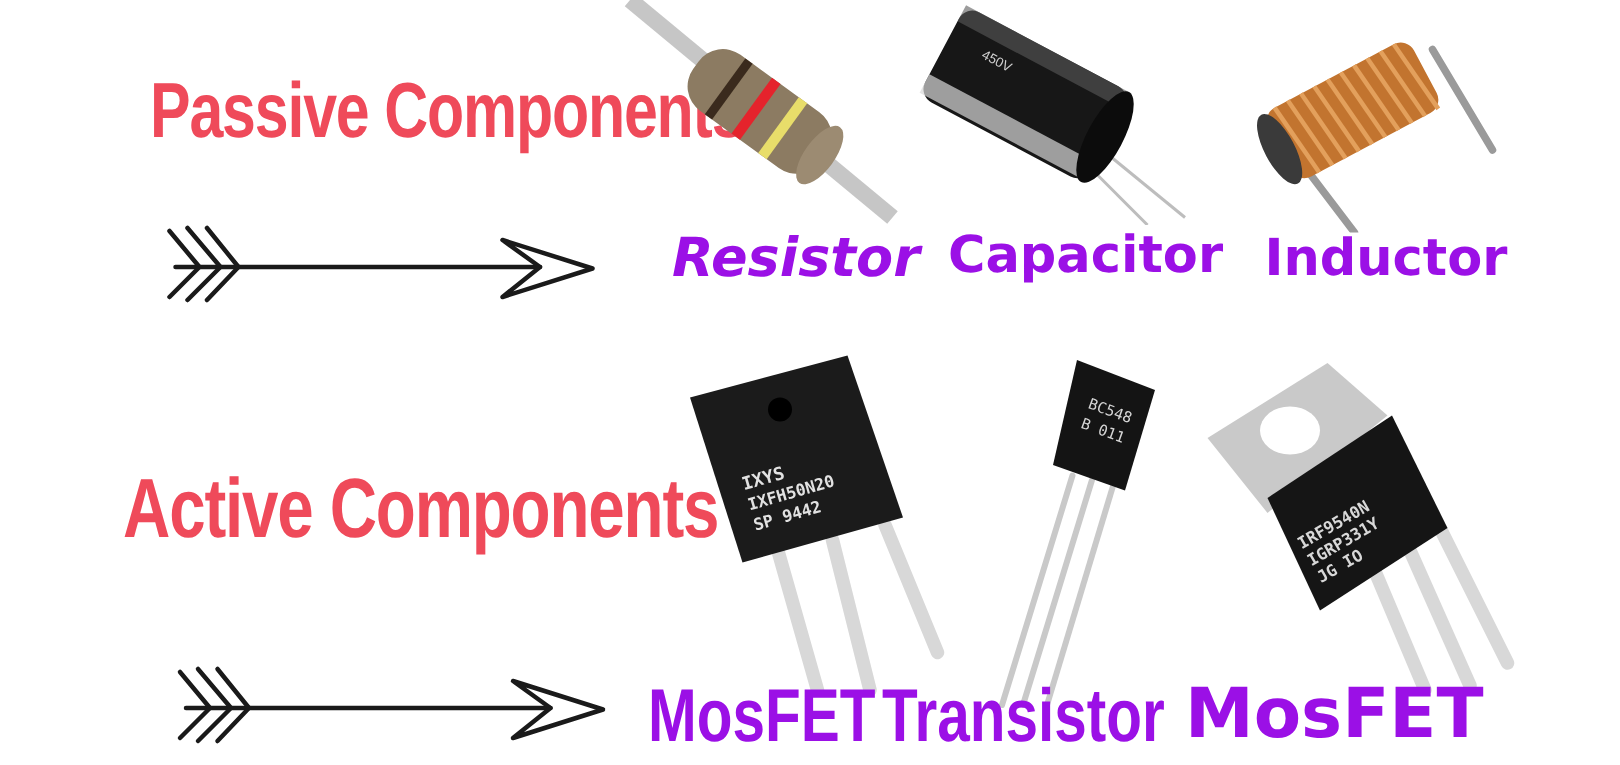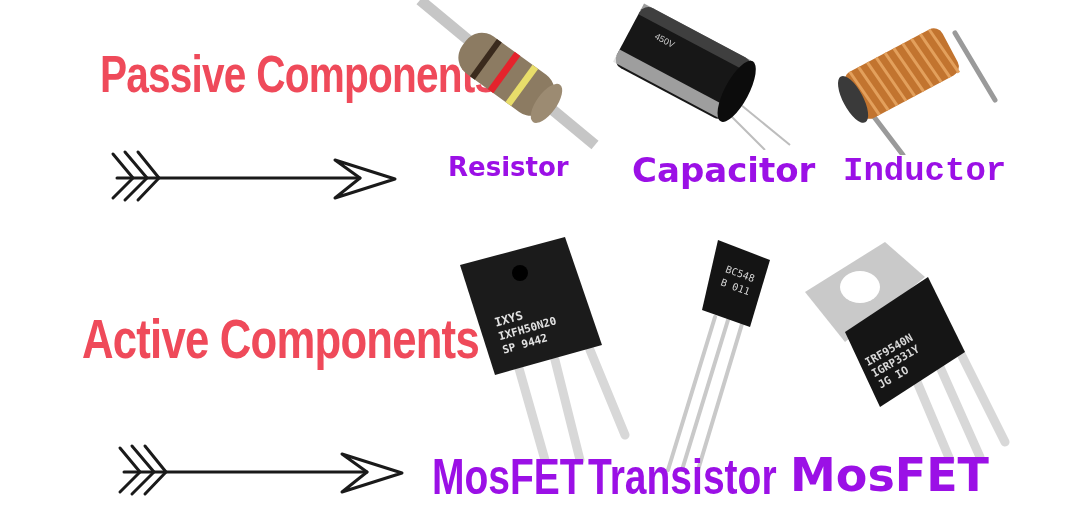--- a/index.html
+++ b/index.html
@@ -66,23 +66,23 @@
         <line x1="78" y1="40" x2="84" y2="92"></line>
       <line x1="88" y1="40" x2="94" y2="92"></line>
         <line x1="98" y1="40" x2="104" y2="92"></line>
       <line x1="108" y1="40" x2="114" y2="92"></line>
         <line x1="118" y1="40" x2="124" y2="92"></line>
     </g>
     <ellipse cx="18" cy="66" rx="10" ry="26" fill="#3a3a3a"></ellipse>
   </g>
 </svg>
 
-<div class="label" style="left:448px; top:152px; font-size:26px;">Resistor</div>
+<div class="label" style="left:448px; top:152px; font-size:36px;font-style:italic;">Resistor</div>
 <div class="label" style="left:632px; top:150px; font-size:34px;text-align:right;">Capacitor</div>
-<div class="label" style="left:843px; top:152px; font-size:34px;font-family:Liberation Mono, monospace;">Inductor</div>
+<div class="label" style="left:843px; top:152px; font-size:34px;">Inductor</div>
 
 <div class="heading" style="left:82px; top:306px; font-size:56px; transform:scaleX(0.78);">Active Components</div>
 
 <svg class="arrow" style="left:112px; top:442px;" width="295" height="55" viewBox="0 0 295 55">
   <g stroke="#1a1a1a" stroke-width="3" fill="none" stroke-linecap="round" stroke-linejoin="round">
     <line x1="12" y1="30" x2="255" y2="30"></line>
     <path d="M8 6 L28 30 L8 50"></path>
       <path d="M20 4 L42 30 L20 52"></path>
       <path d="M33 4 L54 30 L33 52"></path>
     <path d="M230 12 L290 31 L230 50 L255 30 Z"></path>

